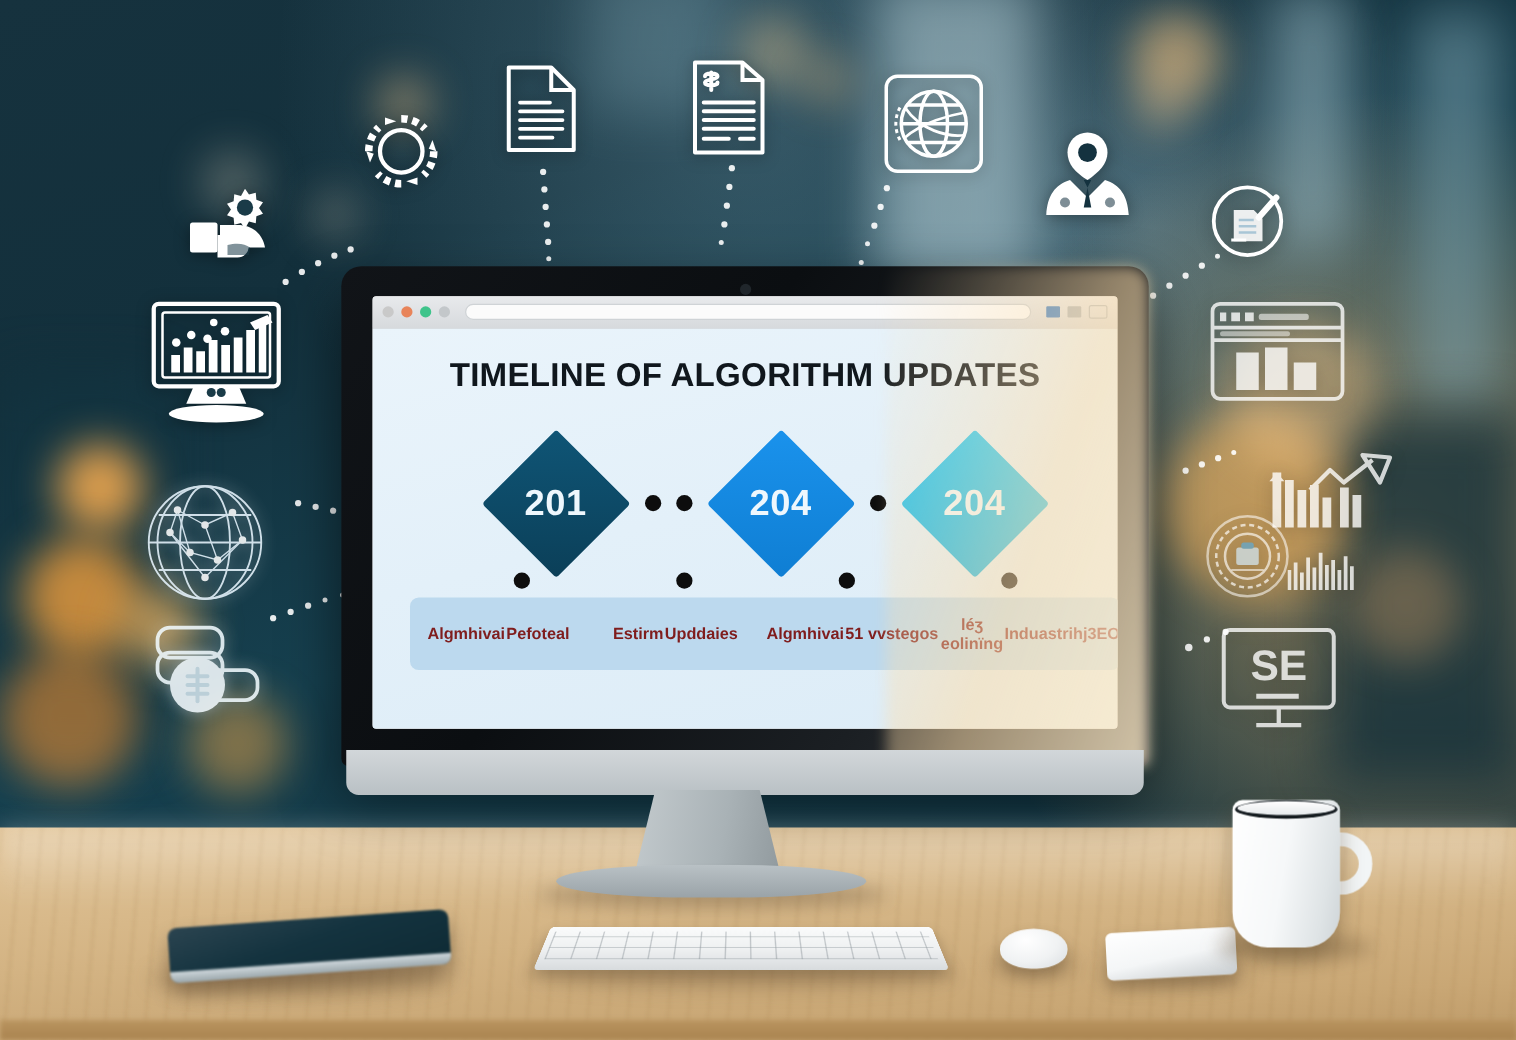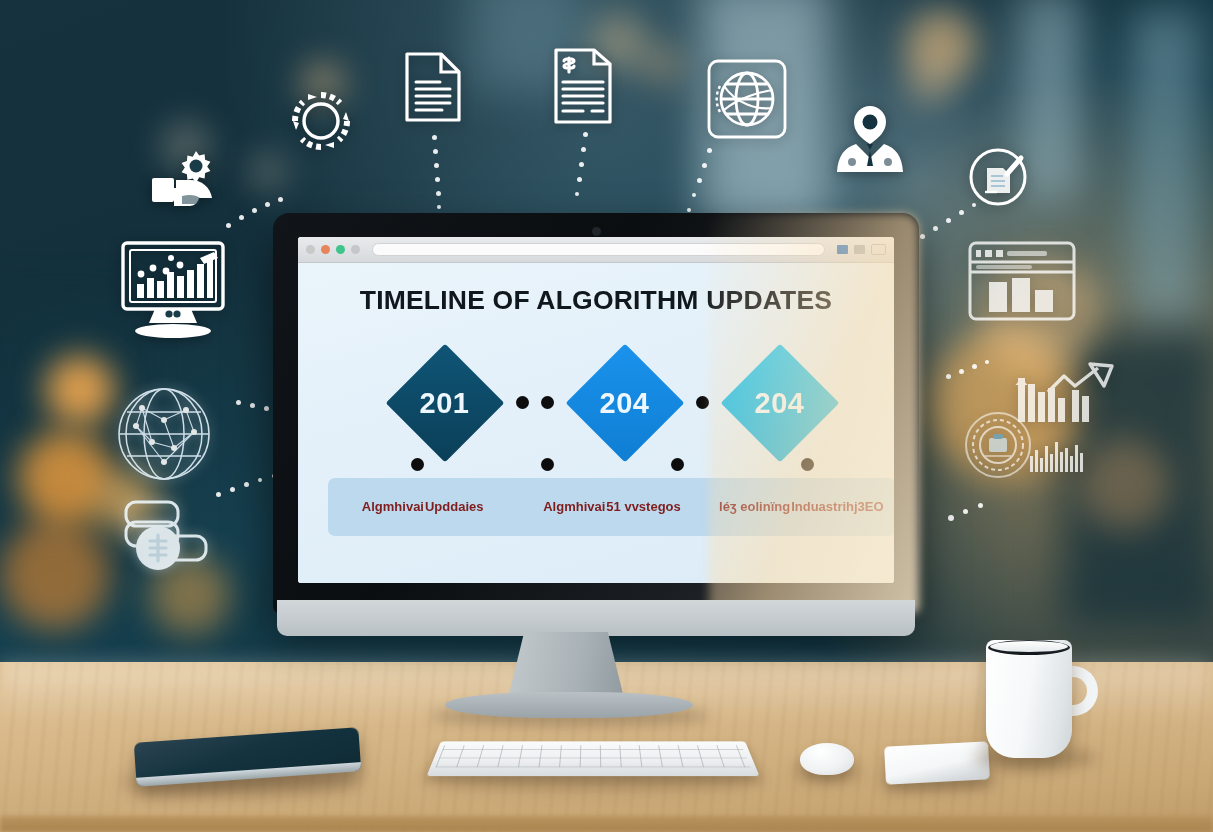--- a/index.html
+++ b/index.html
@@ -393,20 +393,28 @@
       <circle cx="35" cy="35" r="25" stroke-dasharray="4 3" opacity=".85"></circle>
       <circle cx="35" cy="35" r="18" opacity=".8"></circle>
       <g fill="#cfe3ef" stroke="none" opacity=".95">
         <rect x="26" y="28" width="18" height="14" rx="2"></rect>
         <rect x="30" y="24" width="10" height="5" rx="2" fill="#5fa8cf"></rect>
       </g>
       <path d="M22 46 L48 46" stroke-width="1.6" opacity=".7"></path>
     </svg>
   </div>
 
+  <div class="ico soft" style="left:975px;top:500px;">
+    <svg width="96" height="88" viewBox="0 0 96 88" fill="none" stroke="#fff" stroke-width="3.2">
+      <rect x="4" y="4" width="88" height="62" rx="5"></rect>
+      <path d="M30 57 h34" stroke-width="4"></path>
+      <path d="M48 66 v14M30 80 h36" stroke-width="3.4"></path>
+      <text x="48" y="44" text-anchor="middle" fill="#fff" stroke="none" font-family="Liberation Sans, sans-serif" font-size="34" font-weight="700">SE</text>
+    </svg>
+  </div>
 
   <div class="dots" style="left:226px;top:195px;">
     <i style="left:0;top:28px;width:5px;height:5px;"></i>
       <i style="left:13px;top:20px;width:5px;height:5px;"></i>
     <i style="left:26px;top:13px;width:5px;height:5px;"></i>
       <i style="left:39px;top:7px;width:5px;height:5px;"></i>
     <i style="left:52px;top:2px;width:5px;height:5px;"></i>
   </div>
   <div class="dots" style="left:236px;top:400px;">
     <i style="left:0;top:0;width:5px;height:5px;"></i>
@@ -513,20 +521,24 @@
                 <span class="stem-dot"></span>
               </div>
             <div class="stem-cell">
                 <span class="stem-dot"></span>
               </div>
           </div>
 
           <div id="cap-bar">
             <div class="cap">
               <span>Algmhivai</span>
+              <span>Pefoteal</span>
+            </div>
+            <div class="cap">
+              <span>Estirm</span>
               <span>Upddaies</span>
             </div>
             <div class="cap">
               <span>Algmhivai</span>
               <span>51 vvstegos</span>
             </div>
             <div class="cap">
               <span>léʒ eolinïng</span>
               <span>Induastrihj3EO</span>
             </div>

